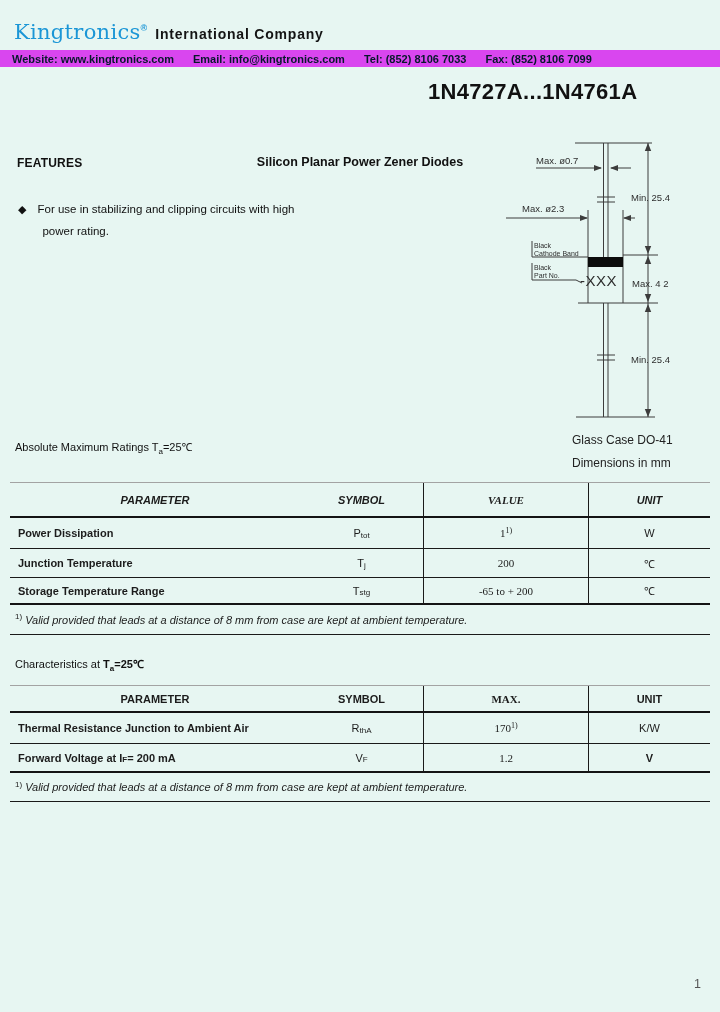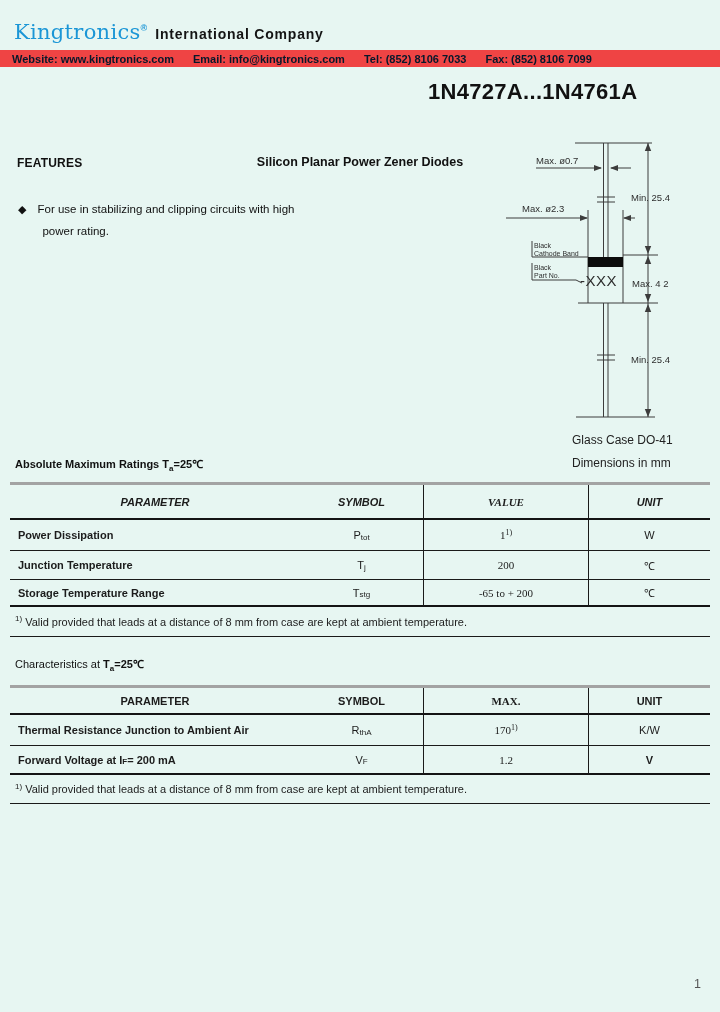--- a/index.html
+++ b/index.html
@@ -4,21 +4,21 @@
 <style>
   html,body{margin:0;padding:0;}
   .page{position:relative;width:720px;height:1012px;background:#e7f6f2;
         font-family:"Liberation Sans",sans-serif;color:#111;overflow:hidden;}
 
   
   .logo-row{position:absolute;left:14px;top:20px;white-space:nowrap;}
   .brand{font-family:"DejaVu Serif",serif;font-weight:normal;font-size:21px;color:#1b96d6;letter-spacing:.3px;}
   .reg{font-size:9px;color:#1b96d6;position:relative;top:-8px;font-weight:bold;}
   .company{font-size:14px;font-weight:bold;color:#141414;margin-left:8px;letter-spacing:.8px;}
-  .contact-bar{position:absolute;left:0;top:50px;width:720px;height:17px;background:#ef4444;
+  .contact-bar{position:absolute;left:0;top:50px;width:720px;height:17px;background:#d946ef;
                display:flex;align-items:center;font-size:11px;font-weight:bold;color:#06182b;white-space:nowrap;}
   .contact-bar span{margin-right:19px;}
   .contact-bar span:first-child{margin-left:12px;}
 
   
   .doc-title{position:absolute;left:428px;top:79px;font-size:22px;font-weight:bold;letter-spacing:.3px;}
   .doc-subtitle{position:absolute;left:0;right:0;top:111px;text-align:center;font-size:12.5px;font-weight:bold;margin-top:44px;}
 
   
   .features-heading{position:absolute;left:17px;top:156px;font-size:12px;font-weight:bold;letter-spacing:.2px;}
@@ -33,43 +33,43 @@
   .diode-svg .band{fill:#0c0c0c;stroke:none;}
   .diode-svg text{fill:#2e2e2e;}
   .t9{font-size:9.5px;}
   .t7{font-size:7px;}
   .tmark{font-size:15px;letter-spacing:.5px;}
   .caption-case{position:absolute;left:572px;top:433px;font-size:12px;color:#222;}
   .caption-units{position:absolute;left:572px;top:456px;font-size:12px;color:#222;}
 
   
   .sec-heading{position:absolute;left:15px;font-size:11px;color:#111;}
-  .h-abs{top:456px;font-weight:bold;}
+  .h-abs{top:439px;font-weight:normal;}
   .h-char{top:656px;text-align:right;}
   .bold{font-weight:bold;}
   .sec-heading sub{font-size:8px;}
 
   
   .dtable{position:absolute;left:10px;width:700px;display:grid;
           grid-template-columns:290px 123px 166px 121px;
-          border-top:3px solid #a3a3a3;border-bottom:1px solid #1a1a1a;
+          border-top:1px solid #a3a3a3;border-bottom:1px solid #1a1a1a;
           font-size:11px;color:#1c1c1c;text-align:right;}
   .t1{top:482px;grid-template-rows:35px 31px 29px 27px 29px;}
   .t2{top:685px;grid-template-rows:27px 31px 29px 28px;}
   .cell{display:flex;align-items:center;justify-content:center;}
   .cell.left{justify-content:flex-start;padding-left:8px;font-weight:bold;}
   .hdr{font-weight:bold;border-bottom:2px solid #141414;}
   .t1 .hdr{font-style:italic;}
   .rowline{border-bottom:1px solid #1a1a1a;}
   .rowthick{border-bottom:2px solid #141414;}
   .vcol{border-left:1px solid #1a1a1a;border-right:1px solid #1a1a1a;font-family:Liberation Serif, serif;}
   .footrow{grid-column:1/5;display:flex;align-items:center;padding-left:5px;}
   .cell sub{font-size:8px;position:relative;top:2px;}
   .cell sup,.footrow sup{font-size:8px;position:relative;top:-3px;}
-  .footrow .fn-text{margin-left:3px;}
+  .footrow .fn-text{margin-left:3px;font-style:italic;}
   .unit-bold{font-weight:bold;}
 
   .page-number{position:absolute;left:694px;top:977px;font-size:12.5px;color:#555;}
 </style>
 </head>
 <body>
 
 <div class="page">
 
   <div class="logo-row">

